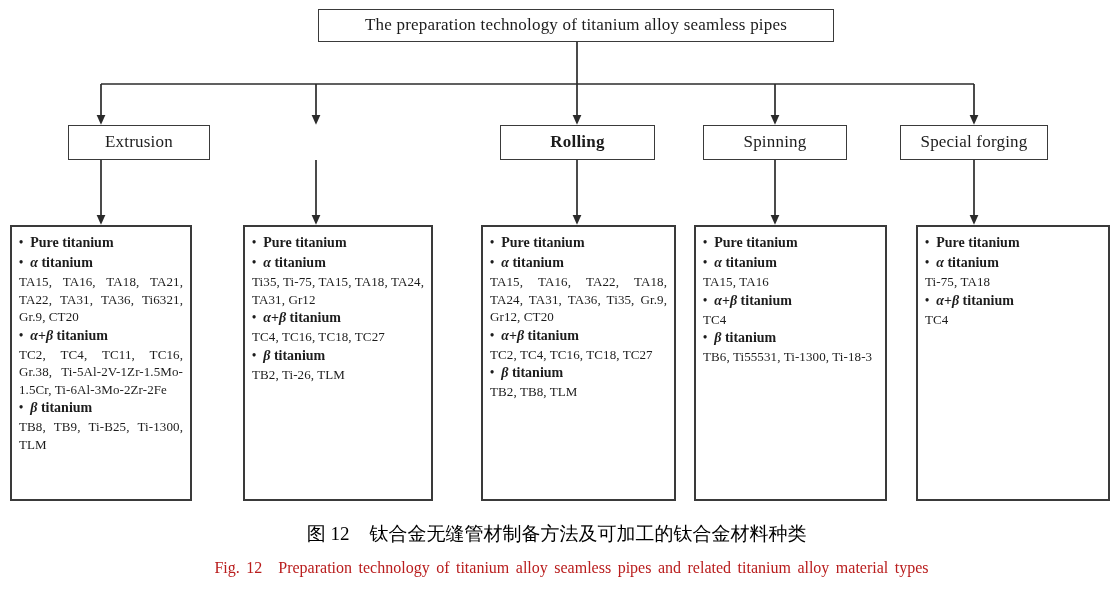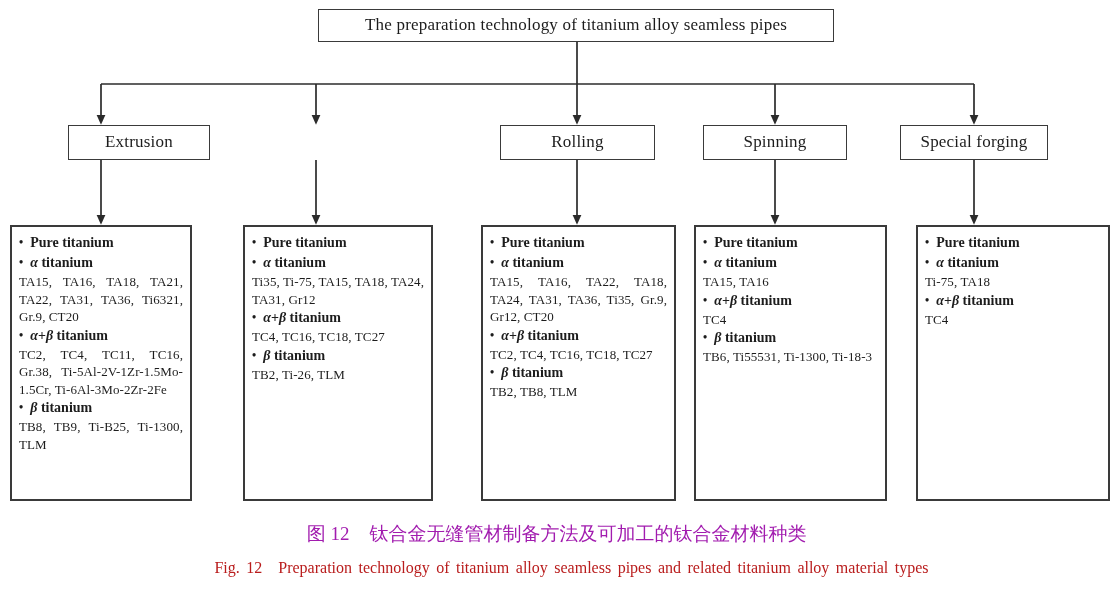--- a/index.html
+++ b/index.html
@@ -21,21 +21,21 @@
     display:flex; align-items:baseline; gap:7px;
     font-size:14px; font-weight:bold; line-height:19px; white-space:nowrap;
   }
   .sec-h em { font-style:italic; }
   .bullet { font-size:12px; flex:0 0 auto; transform:translateY(-1px); }
   .sec-items {
     font-size:13px; line-height:17.5px; text-align:justify; letter-spacing:0.1px;
   }
   .caption-zh {
     position:absolute; left:0; top:521px; width:100%; text-align:center;
-    font-size:19px; color:#a21caf;
+    font-size:19px; color:#000000;
   }
   .caption-zh .cap-text { margin-left:20px; }
   .caption-en {
     position:absolute; left:15px; top:559px; width:100%; text-align:center;
     font-size:16px; word-spacing:2.5px; color:#b91c1c;
   }
   .caption-en .cap-text { margin-left:16px; }
 </style>
 </head>
 <body>
@@ -60,21 +60,21 @@
       <path d="M316,160 V216" marker-end="url(#ah)"></path>
       <path d="M577,160 V216" marker-end="url(#ah)"></path>
       <path d="M775,160 V216" marker-end="url(#ah)"></path>
       <path d="M974,160 V216" marker-end="url(#ah)"></path>
     </g>
   </svg>
 
   <div class="box node" style="left:318px; top:9px; width:516px; height:33px;">The preparation technology of titanium alloy seamless pipes</div>
 
   <div class="box node" style="left:30px;  top:125px; width:142px; height:35px;margin-left:38px;">Extrusion</div>
-  <div class="box node" style="left:500px; top:125px; width:155px; height:35px;">Rolling</div>
+  <div class="box node" style="left:500px; top:125px; width:155px; height:35px;font-weight:bold;">Rolling</div>
   <div class="box node" style="left:703px; top:125px; width:144px; height:35px;">Spinning</div>
   <div class="box node" style="left:900px; top:125px; width:148px; height:35px;">Special forging</div>
 
   <div class="box detail" style="left:10px; top:225px; width:182px; height:276px;">
     <div class="sec-h">
       <span class="bullet">•</span>
       <span class="greek">Pure titanium</span>
     </div>
     <div class="sec-h">
       <span class="bullet">•</span>

